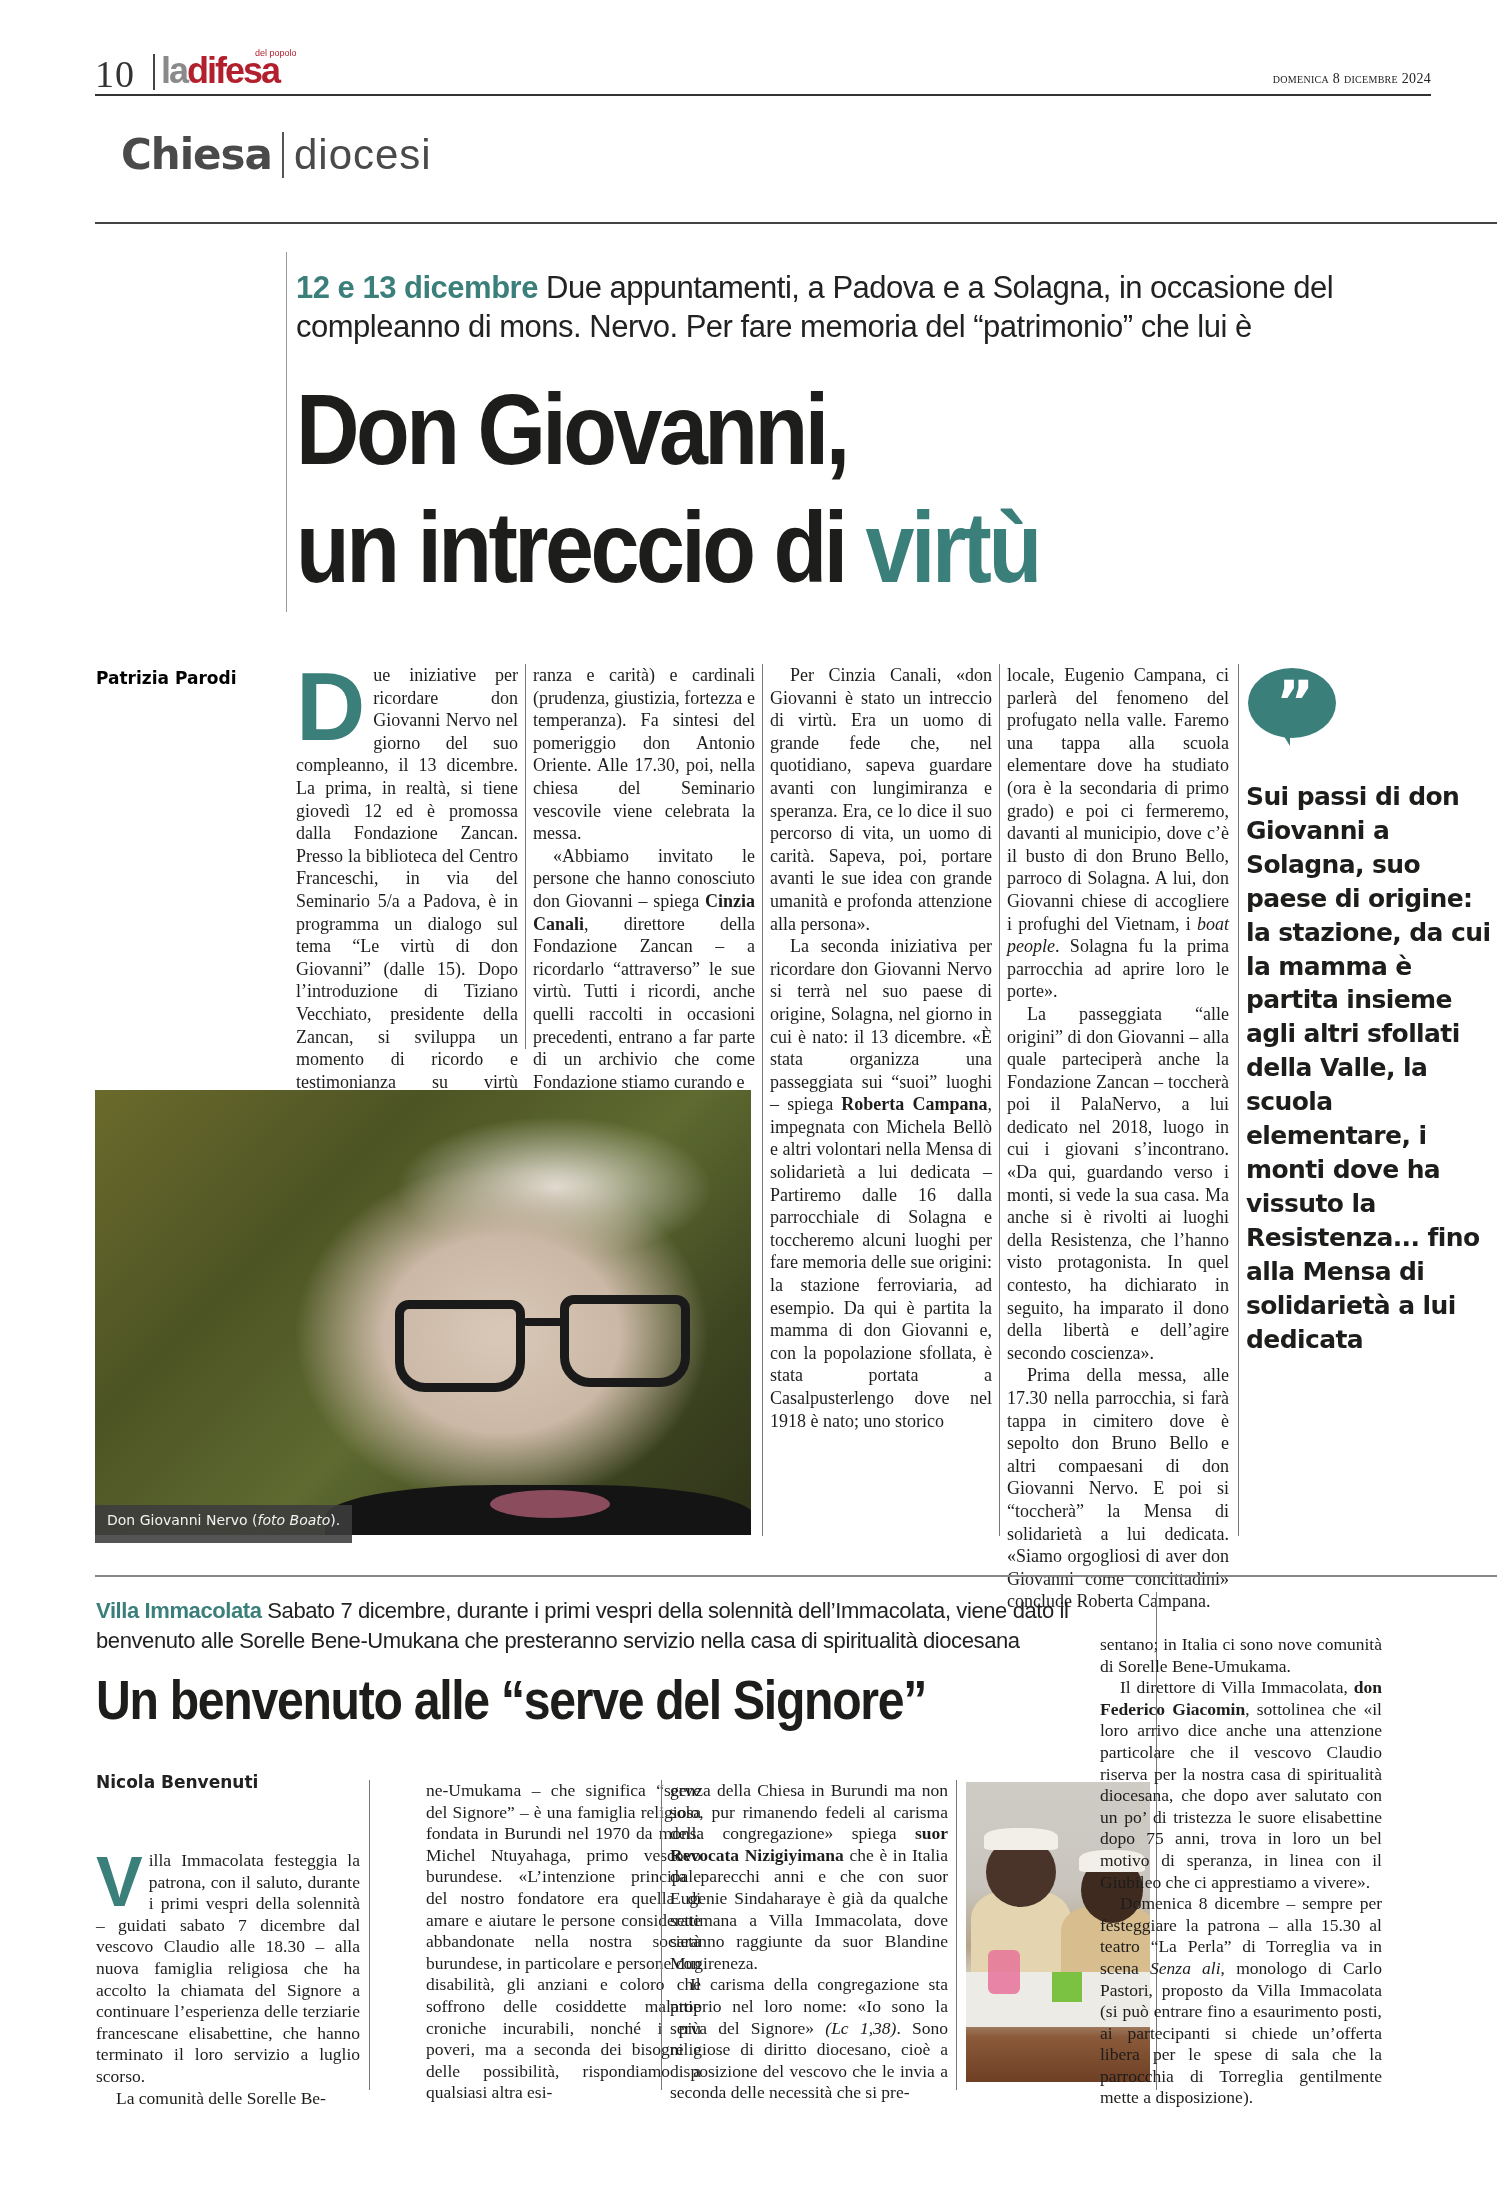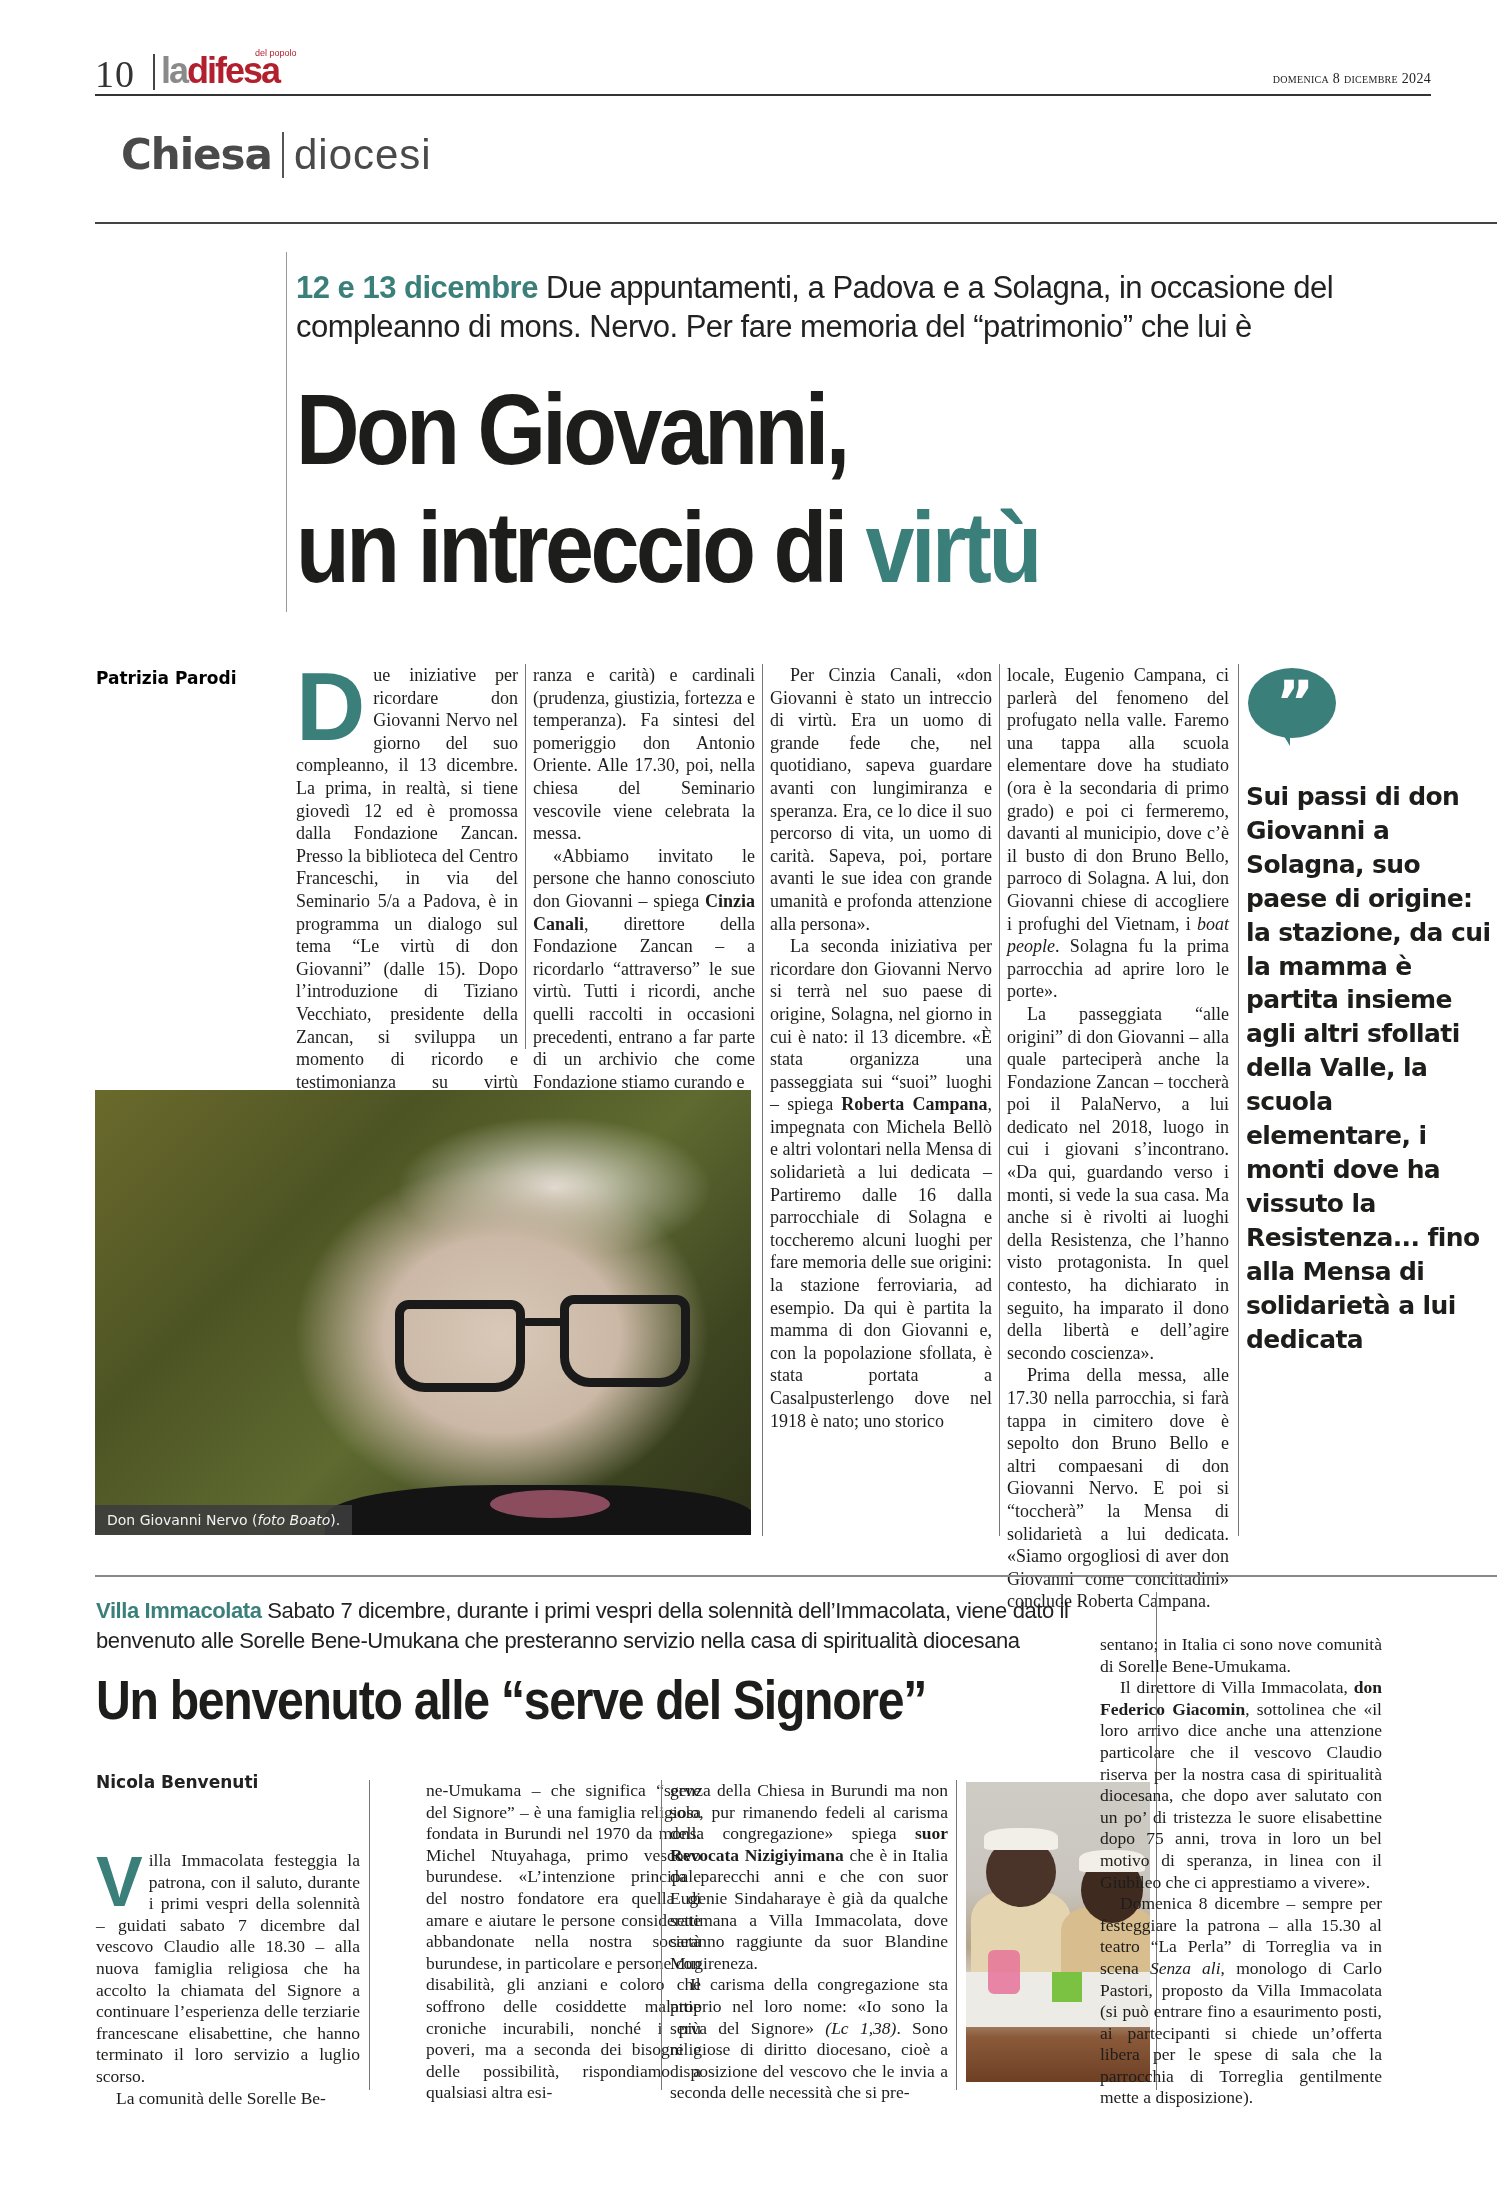--- a/index.html
+++ b/index.html
@@ -45,21 +45,21 @@
   
   .photo1 { left: 95px; top: 1090px; width: 656px; height: 445px; overflow: hidden;
     background: radial-gradient(ellipse 45% 55% at 62% 55%, #d9c8b8 0%, #cbb8a6 40%, transparent 70%),
                 radial-gradient(ellipse 30% 20% at 70% 22%, #e9e3dc 0%, transparent 80%),
                 linear-gradient(135deg, #6b6a2c 0%, #4d5424 30%, #5e6a30 55%, #3c4420 80%, #2f3319 100%); }
   .photo1 .glasses-l { left: 300px; top: 210px; width: 130px; height: 92px; border: 9px solid #1a1a1a; border-radius: 14px 14px 30px 30px; }
   .photo1 .glasses-r { left: 465px; top: 205px; width: 130px; height: 92px; border: 9px solid #1a1a1a; border-radius: 14px 14px 30px 30px; }
   .photo1 .bridge { left: 428px; top: 228px; width: 40px; height: 8px; background: #1a1a1a; border-radius: 4px; }
   .photo1 .lips { left: 395px; top: 400px; width: 120px; height: 28px; background: #a0566b; border-radius: 50%; opacity: 0.85; }
   .photo1 .coat { left: 230px; top: 395px; width: 430px; height: 80px; background: #141414; border-radius: 40% 40% 0 0; }
-  .caption { left: 95px; top: 1505px; height: 30px; padding: 4px 12px; background: rgba(60,60,60,0.88); color: #f2f2f2; font-family: "DejaVu Sans", sans-serif; font-size: 14px; line-height: 22px; }
+  .caption { left: 95px; top: 1505px; height: 38px; padding: 4px 12px; background: rgba(60,60,60,0.88); color: #f2f2f2; font-family: "DejaVu Sans", sans-serif; font-size: 14px; line-height: 22px; }
   .caption i { font-style: italic; }
 
   
   .quote-bubble { left: 1248px; top: 668px; width: 88px; height: 70px; background: #3b7f7b; border-radius: 50%; }
   .quote-tail { left: 1262px; top: 720px; width: 0; height: 0; border-left: 12px solid transparent; border-right: 16px solid #3b7f7b; border-top: 0; border-bottom: 26px solid transparent; transform: rotate(0deg); }
   .quote-glyph { left: 1262px; top: 668px; width: 60px; font-family: "DejaVu Sans", sans-serif; font-weight: bold; font-size: 58px; line-height: 70px; color: #ffffff; text-align: center; letter-spacing: -6px; }
   .quote-text { left: 1246px; top: 780px; width: 250px; font-family: "DejaVu Sans", sans-serif; font-weight: bold; font-size: 25px; line-height: 33.9px; color: #1d1d1b; letter-spacing: -0.6px; }
 
   
   .rule-mid { left: 95px; top: 1575px; width: 1402px; height: 2px; background: #888; }

